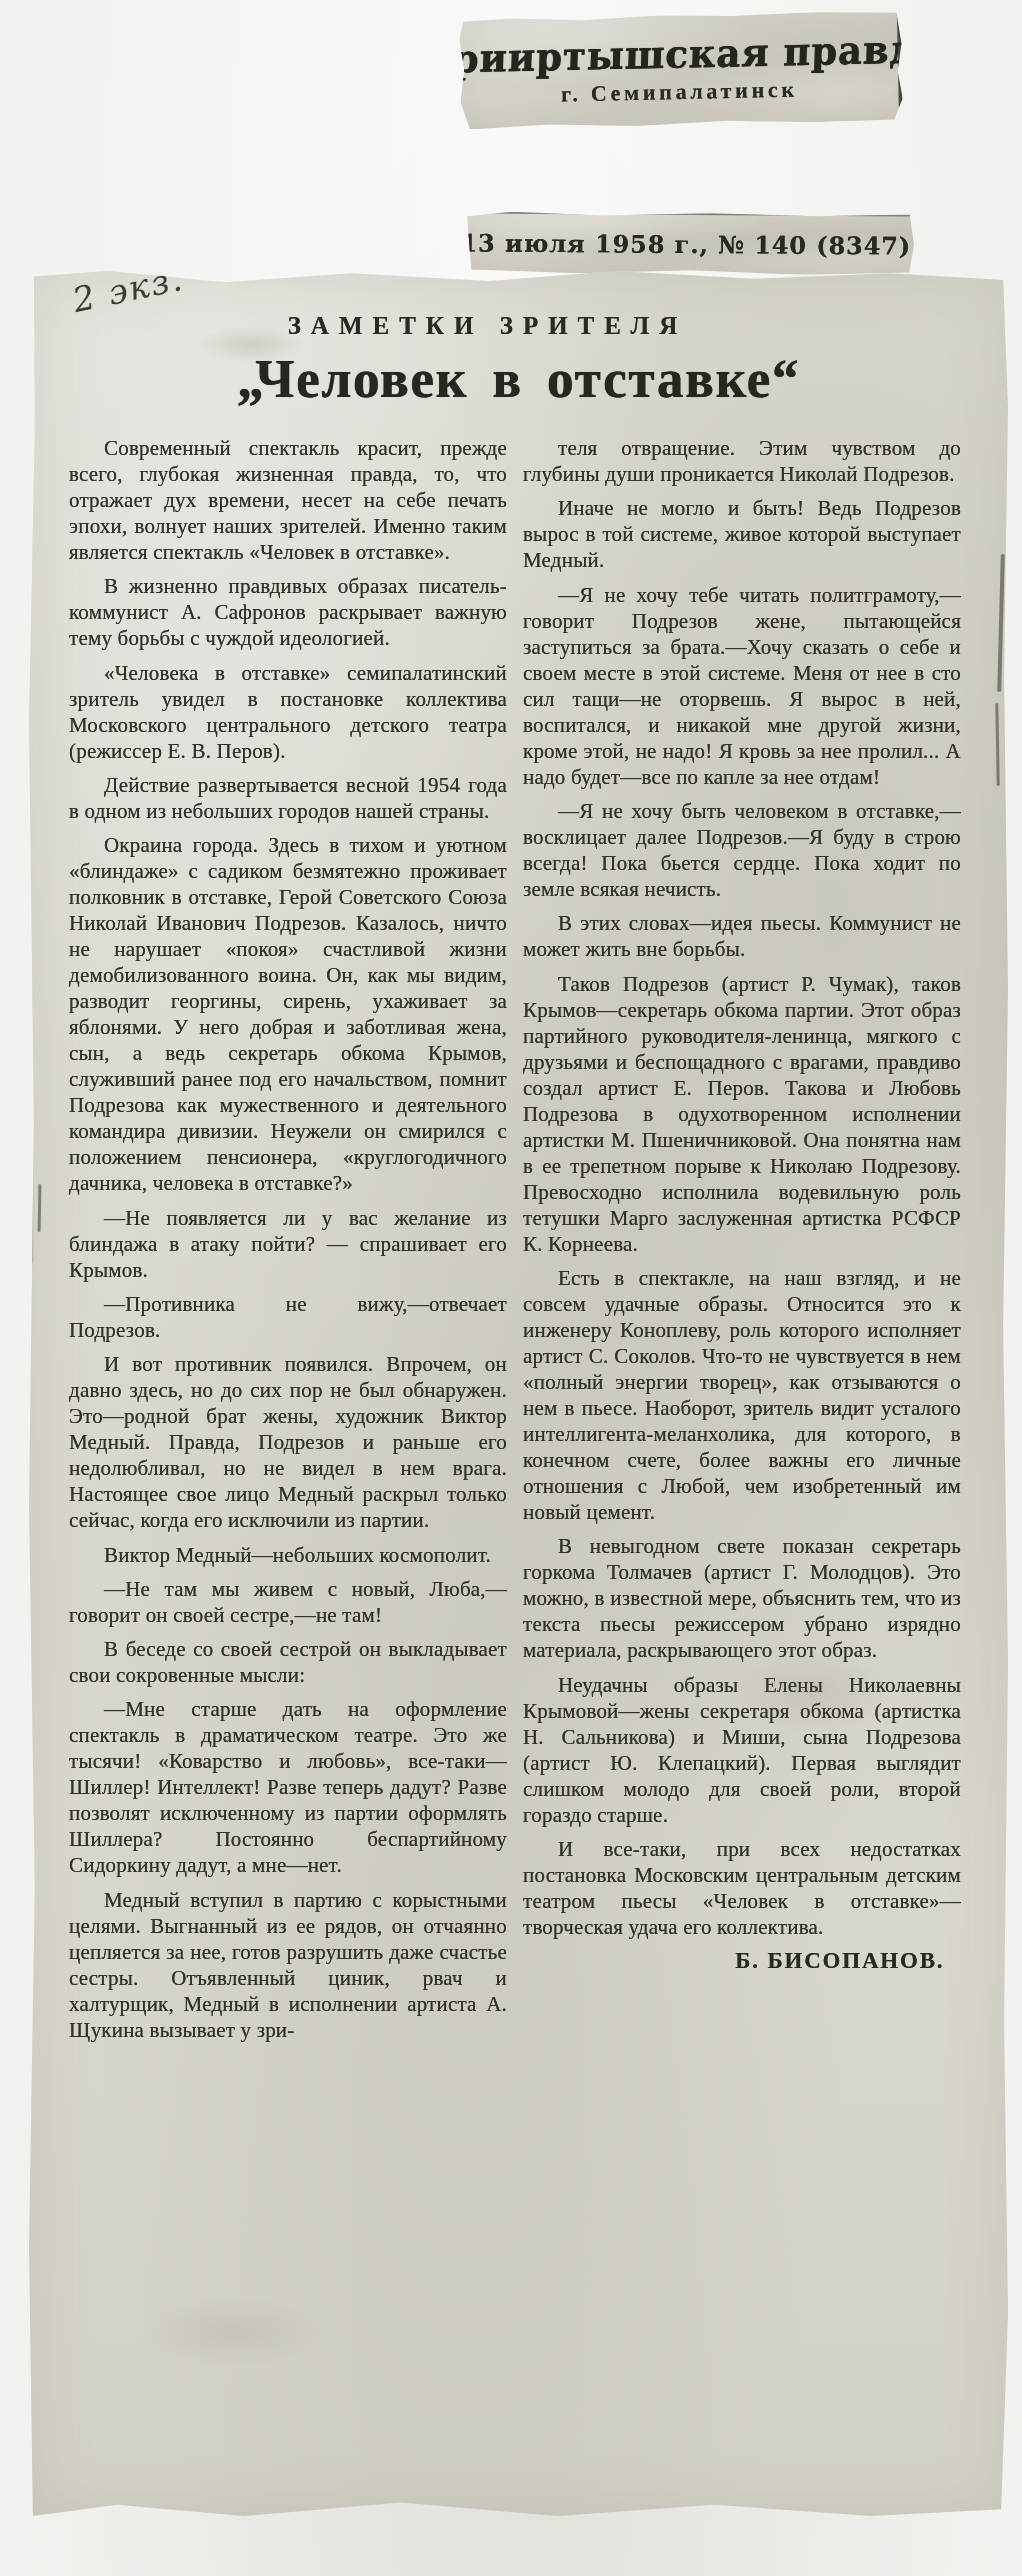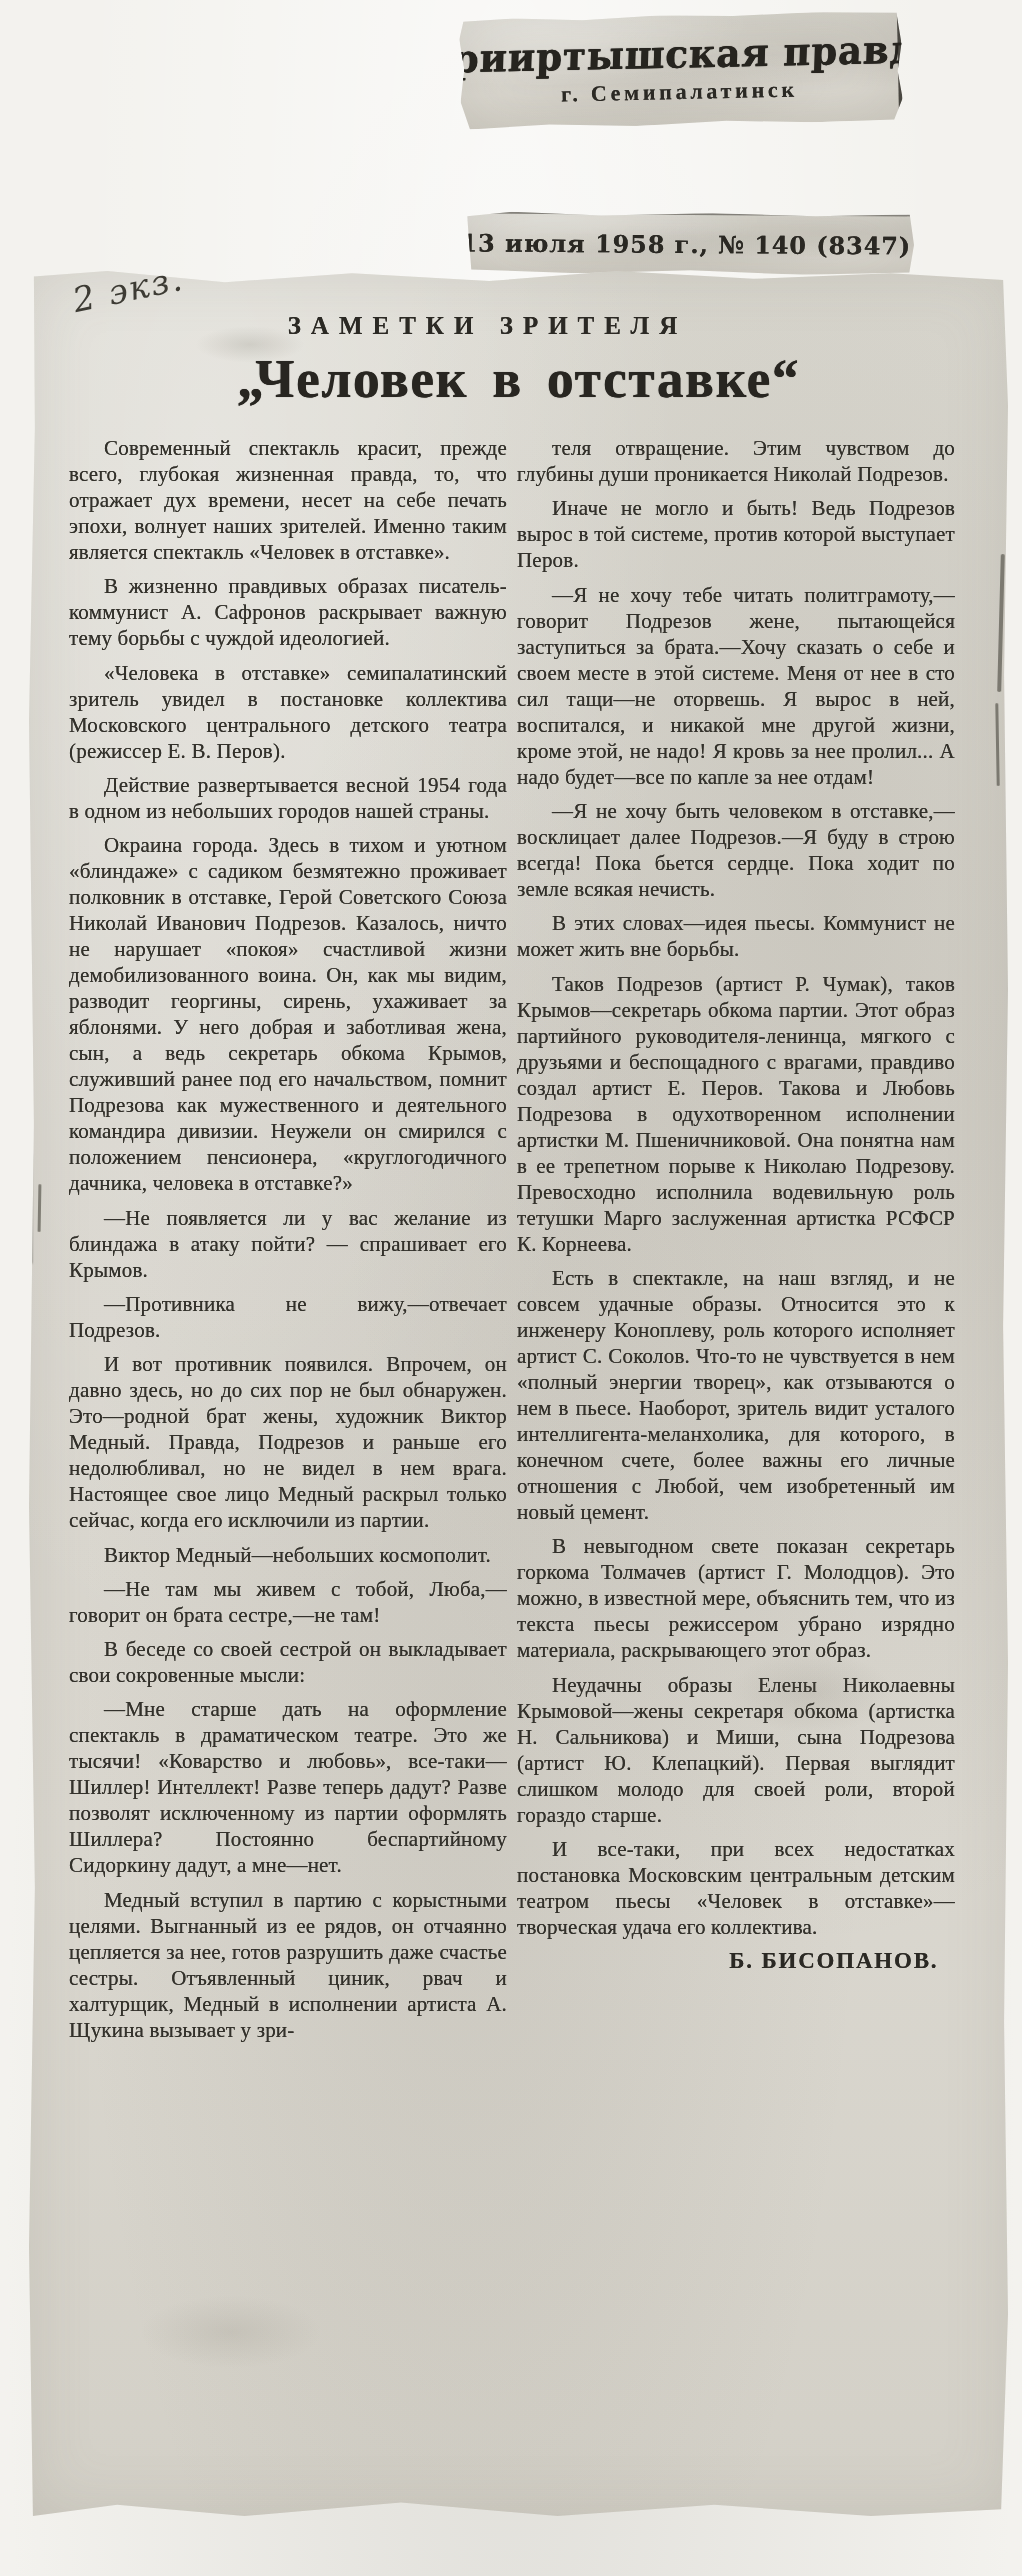--- a/index.html
+++ b/index.html
@@ -77,21 +77,21 @@
   }
   .headline{
     text-align:center;
     font-weight:bold;font-size:53px;line-height:1.1;
     letter-spacing:1.8px;word-spacing:9.2px;
     margin:9.2px 0 28px 0;
     color:#282621;
     text-shadow:0.6px 0 0 #282621, 0 0 0.9px rgba(40,38,33,0.5);
     transform:scaleY(1.03);
   }
-  .cols{display:flex;gap:10px;}
+  .cols{display:flex;gap:16px;}
   .col{width:438px;}
   .col p{
     margin:0 0 8.3px 0;
     font-size:21px;line-height:26px;
     text-align:justify;
     text-indent:35px;
     letter-spacing:0.2px;
     color:#33312b;
     text-shadow:0 0 0.4px rgba(47,45,40,0.9);
   }
@@ -147,28 +147,28 @@
       <div class="col">
         <p>Современный спектакль красит, прежде всего, глубокая жизненная правда, то, что отражает дух времени, несет на себе печать эпохи, волнует наших зрителей. Именно таким является спектакль «Человек в отставке».</p>
         <p>В жизненно правдивых образах писатель-коммунист А. Сафронов раскрывает важную тему борьбы с чуждой идеологией.</p>
         <p>«Человека в отставке» семипалатинский зритель увидел в постановке коллектива Московского центрального детского театра (режиссер Е. В. Перов).</p>
         <p>Действие развертывается весной 1954 года в одном из небольших городов нашей страны.</p>
         <p>Окраина города. Здесь в тихом и уютном «блиндаже» с садиком безмятежно проживает полковник в отставке, Герой Советского Союза Николай Иванович Подрезов. Казалось, ничто не нарушает «покоя» счастливой жизни демобилизованного воина. Он, как мы видим, разводит георгины, сирень, ухаживает за яблонями. У него добрая и заботливая жена, сын, а ведь секретарь обкома Крымов, служивший ранее под его начальством, помнит Подрезова как мужественного и деятельного командира дивизии. Неужели он смирился с положением пенсионера, «круглогодичного дачника, человека в отставке?»</p>
         <p>—Не появляется ли у вас желание из блиндажа в атаку пойти? — спрашивает его Крымов.</p>
         <p>—Противника не вижу,—отвечает Подрезов.</p>
         <p>И вот противник появился. Впрочем, он давно здесь, но до сих пор не был обнаружен. Это—родной брат жены, художник Виктор Медный. Правда, Подрезов и раньше его недолюбливал, но не видел в нем врага. Настоящее свое лицо Медный раскрыл только сейчас, когда его исключили из партии.</p>
         <p>Виктор Медный—небольших космополит.</p>
-        <p>—Не там мы живем с тобой, Люба,—говорит он брата сестре,—не там!</p>
+        <p>—Не там мы живем с новый, Люба,—говорит он своей сестре,—не там!</p>
         <p>В беседе со своей сестрой он выкладывает свои сокровенные мысли:</p>
         <p>—Мне старше дать на оформление спектакль в драматическом театре. Это же тысячи! «Коварство и любовь», все-таки—Шиллер! Интеллект! Разве теперь дадут? Разве позволят исключенному из партии оформлять Шиллера? Постоянно беспартийному Сидоркину дадут, а мне—нет.</p>
         <p>Медный вступил в партию с корыстными целями. Выгнанный из ее рядов, он отчаянно цепляется за нее, готов разрушить даже счастье сестры. Отъявленный циник, рвач и халтурщик, Медный в исполнении артиста А. Щукина вызывает у зри-</p>
       </div>
       <div class="col">
         <p>теля отвращение. Этим чувством до глубины души проникается Николай Подрезов.</p>
-        <p>Иначе не могло и быть! Ведь Подрезов вырос в той системе, против которой выступает Перов.</p>
+        <p>Иначе не могло и быть! Ведь Подрезов вырос в той системе, живое которой выступает Медный.</p>
         <p>—Я не хочу тебе читать политграмоту,—говорит Подрезов жене, пытающейся заступиться за брата.—Хочу сказать о себе и своем месте в этой системе. Меня от нее в сто сил тащи—не оторвешь. Я вырос в ней, воспитался, и никакой мне другой жизни, кроме этой, не надо! Я кровь за нее пролил... А надо будет—все по капле за нее отдам!</p>
         <p>—Я не хочу быть человеком в отставке,—восклицает далее Подрезов.—Я буду в строю всегда! Пока бьется сердце. Пока ходит по земле всякая нечисть.</p>
         <p>В этих словах—идея пьесы. Коммунист не может жить вне борьбы.</p>
         <p>Таков Подрезов (артист Р. Чумак), таков Крымов—секретарь обкома партии. Этот образ партийного руководителя-ленинца, мягкого с друзьями и беспощадного с врагами, правдиво создал артист Е. Перов. Такова и Любовь Подрезова в одухотворенном исполнении артистки М. Пшеничниковой. Она понятна нам в ее трепетном порыве к Николаю Подрезову. Превосходно исполнила водевильную роль тетушки Марго заслуженная артистка РСФСР К. Корнеева.</p>
         <p>Есть в спектакле, на наш взгляд, и не совсем удачные образы. Относится это к инженеру Коноплеву, роль которого исполняет артист С. Соколов. Что-то не чувствуется в нем «полный энергии творец», как отзываются о нем в пьесе. Наоборот, зритель видит усталого интеллигента-меланхолика, для которого, в конечном счете, более важны его личные отношения с Любой, чем изобретенный им новый цемент.</p>
         <p>В невыгодном свете показан секретарь горкома Толмачев (артист Г. Молодцов). Это можно, в известной мере, объяснить тем, что из текста пьесы режиссером убрано изрядно материала, раскрывающего этот образ.</p>
         <p>Неудачны образы Елены Николаевны Крымовой—жены секретаря обкома (артистка Н. Сальникова) и Миши, сына Подрезова (артист Ю. Клепацкий). Первая выглядит слишком молодо для своей роли, второй гораздо старше.</p>
         <p>И все-таки, при всех недостатках постановка Московским центральным детским театром пьесы «Человек в отставке»—творческая удача его коллектива.</p>
         <div class="signature">Б. БИСОПАНОВ.</div>
       </div>

